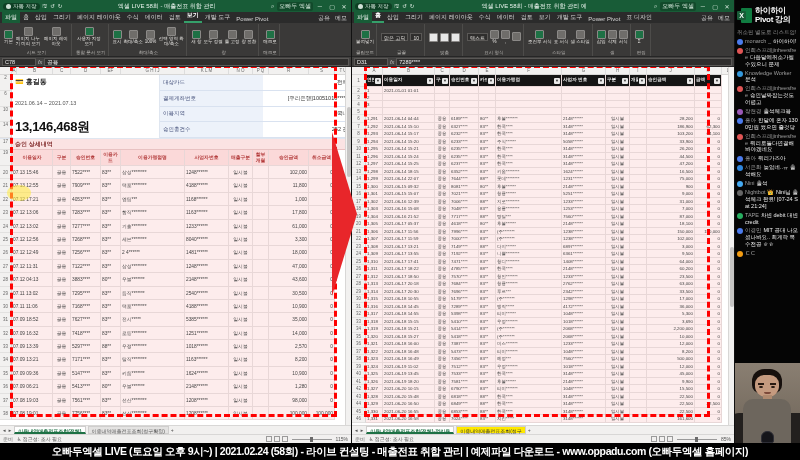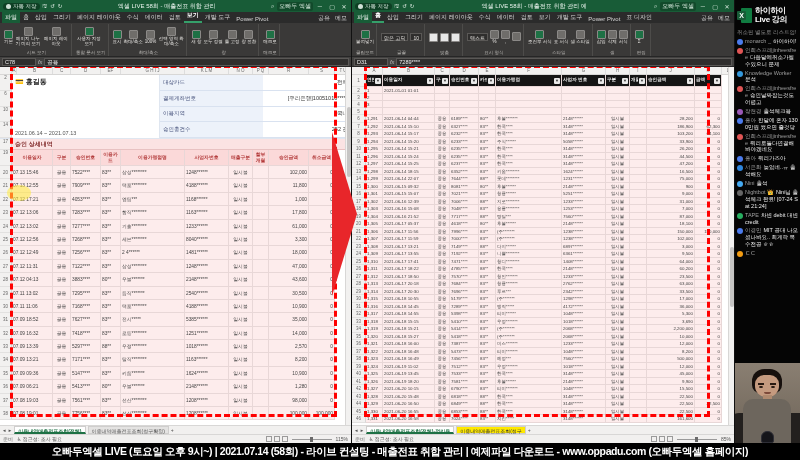--- a/index.html
+++ b/index.html
@@ -250,20 +250,21 @@
           <div class="sumwrap" style="height: 64px;">
             <div style="width: 12px; flex: 0 0 12px; display: flex; flex-direction: column;">
               <div class="rowhdr" style="flex: 1 1 0%;">2</div>
               <div class="rowhdr" style="flex: 1 1 0%;">6</div>
               <div class="rowhdr" style="flex: 1 1 0%;">10</div>
               <div class="rowhdr" style="flex: 1 1 0%;">14</div>
             </div>
             <div class="sumleft" style="width: 148px; flex: 0 0 148px; border-right: 1px solid rgb(223, 230, 240);">
               <div class="holder-name">💳 홍길동</div>
               <div class="holder-period">2021.06.14 ~ 2021.07.13</div>
+              <div class="holder-total">13,146,468원</div>
             </div>
             <div class="sumright">
               <div class="sumrow">
                 <div class="sumlabel">대상카드</div>
                 <div class="sumval">전체</div>
               </div>
               <div class="sumrow">
                 <div class="sumlabel">결제계좌번호</div>
                 <div class="sumval">[우리은행]10051010*****</div>
               </div>
@@ -1428,21 +1429,21 @@
   </svg>
 
   <aside id="sidebar">
     <div class="logo-block">
       <div class="xl-logo">
           <div class="back"></div>
           <div class="front">X</div>
         </div>
       <div class="logo-text">
           <div>하이하이</div>
-          <div>Live 강의</div>
+          <div>Pivot 강의</div>
         </div>
     </div>
     <div id="chat">
         <div class="sysline">취소된 별도로 리스트업!</div>
         <div class="msg">
           <div class="avatar" style="background: rgb(75, 123, 236);"></div>
           <div class="msgbody"><span class="uname">monarch _</span><span>하이하이!</span></div>
         </div>
         <div class="msg">
           <div class="avatar" style="background: rgb(224, 85, 85);"></div>
@@ -1507,16 +1508,16 @@
           <div class="eye" style="right:4px;"></div>
         <div class="mouth"></div>
       </div>
       <div class="neck"></div>
       <div class="shirt"></div>
       <div class="mic"></div>
     </div>
   </aside>
 
   <footer id="ticker">
-    <span>오빠두엑셀 LIVE (토요일 오후 9시~) | 2021.07.14 (58회) - 라이브 컨설팅 - 매출전표 취합 관리 | 예제파일 다운로드 - www.oppadu.com (오빠두엑셀 홈페이지)</span>
+    <span>오빠두엑셀 LIVE (토요일 오후 9시~) | 2021.02.24 (58회) - 라이브 컨설팅 - 매출전표 취합 관리 | 예제파일 다운로드 - www.oppadu.com (오빠두엑셀 홈페이지)</span>
   </footer>
 
 </div>
 
 </body></html>

